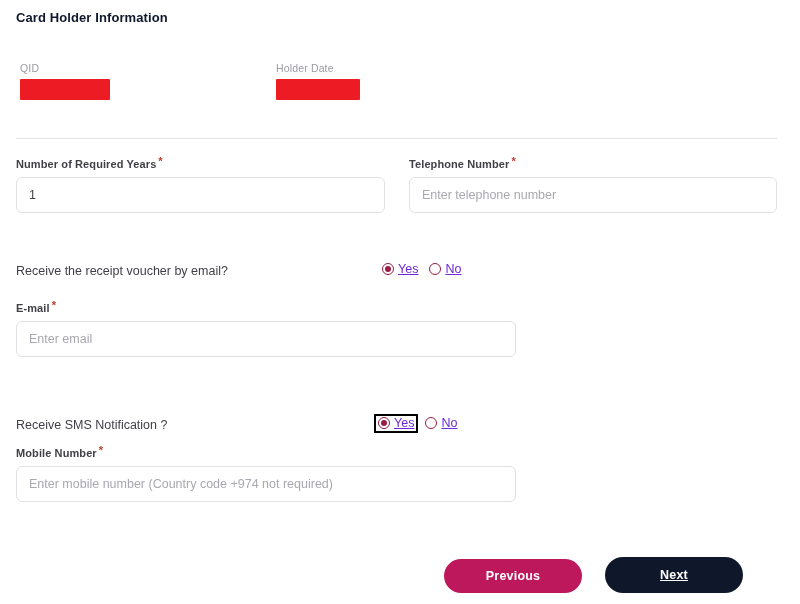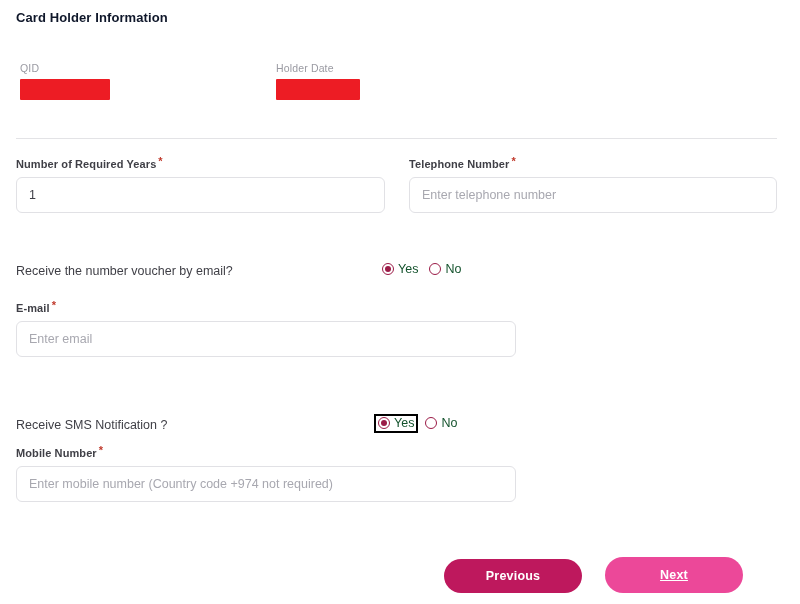--- a/index.html
+++ b/index.html
@@ -152,22 +152,23 @@
     left: 50%;
     top: 50%;
     transform: translate(-50%, -50%);
     width: 6px;
     height: 6px;
     border-radius: 50%;
     background: #9B1B47;
   }
   .radio-text {
     font-size: 12.5px;
-    color: #14532d;
+    color: #6d28d9;
     line-height: 1;
+    text-decoration: underline;
   }
 
   
   .btn {
     position: absolute;
     box-sizing: border-box;
     height: 34px;
     border: none;
     border-radius: 17px;
     font-family: "Liberation Sans", sans-serif;
@@ -182,21 +183,21 @@
     top: 559px;
     width: 138px;
     background: #be185d;
   }
   .btn-next {
     left: 605px;
     top: 557px;
     width: 138px;
     height: 36px;
     border-radius: 18px;
-    background: #ec4899;
+    background: #0f172a;
     text-decoration: underline;
   }
 </style>
 </head>
 <body>
 
 <div class="page">
 
   <div class="page-title">Card Holder Information</div>
 
@@ -216,21 +217,21 @@
     <label class="field-label"><span>Number of Required Years</span><span class="req">*</span></label>
     <input class="text-input" type="text" value="1" style="">
   </div>
 
   <div class="field" style="left:409px; top:158px; width:368px;">
     <label class="field-label"><span>Telephone Number</span><span class="req">*</span></label>
     <input class="text-input" type="text" placeholder="Enter telephone number" style="">
   </div>
 
   <div class="question-row" style="top:262px;">
-    <span class="question-text">Receive the number voucher by email?</span>
+    <span class="question-text">Receive the receipt voucher by email?</span>
     <div class="radio-group">
       <span class="radio-option">
         <span class="radio-mark checked"></span>
         <span class="radio-text">Yes</span>
       </span>
       <span class="radio-option">
         <span class="radio-mark"></span>
         <span class="radio-text">No</span>
       </span>
     </div>

